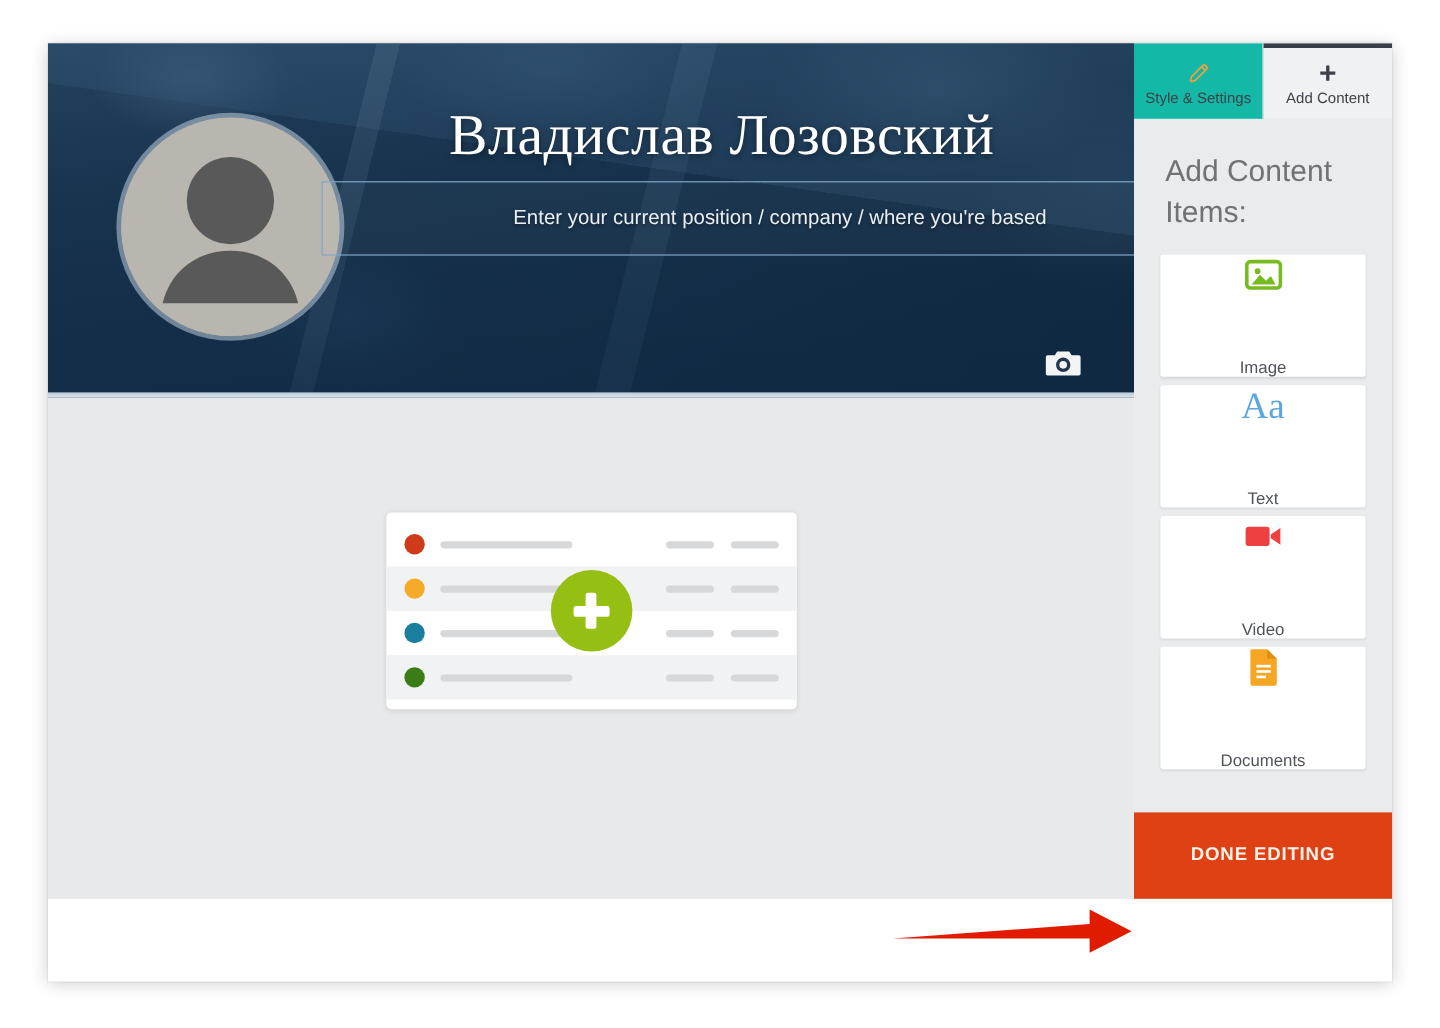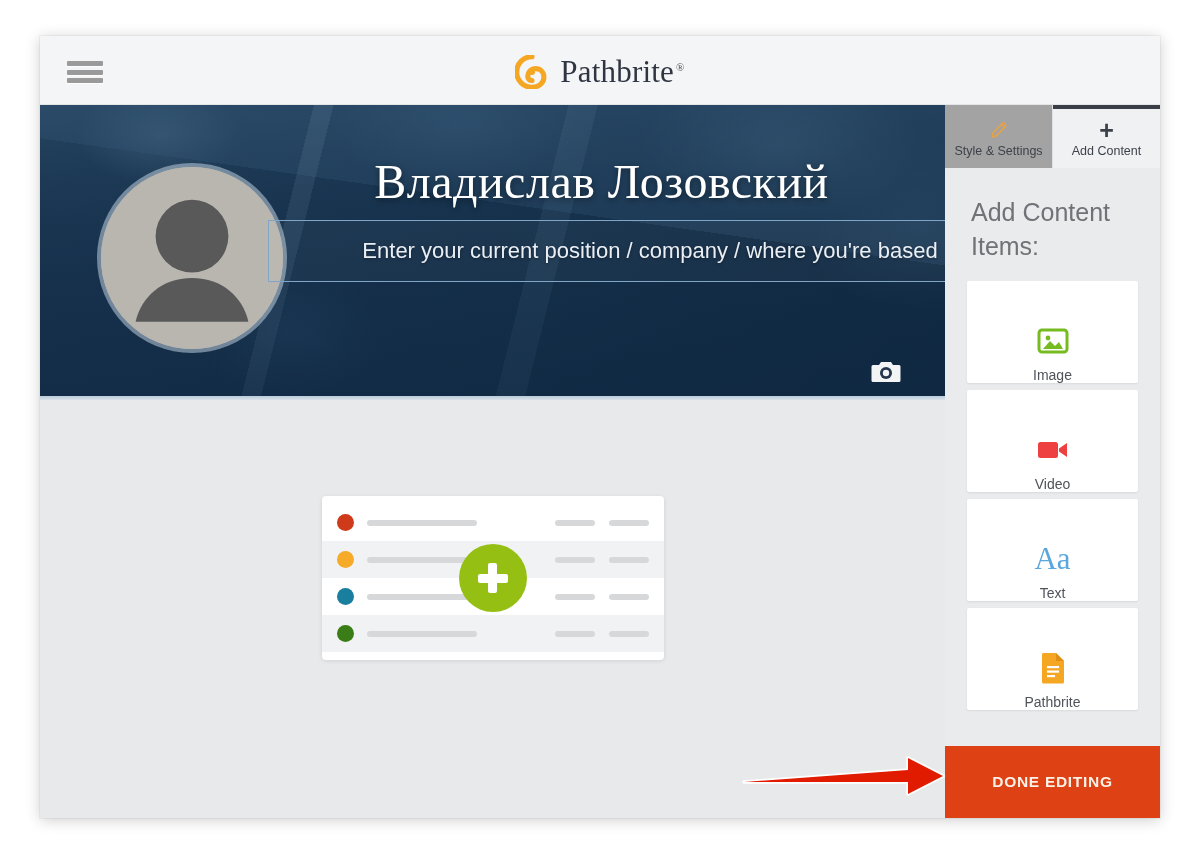--- a/index.html
+++ b/index.html
@@ -170,21 +170,21 @@
     text-shadow: 0 2px 6px rgba(0,0,0,0.45);
     letter-spacing: .5px;
   }
   .headline-field {
     margin: 11px auto 0;
     width: 764px;
     min-height: 62px;
     border: 1px solid #7fa6c6;
     background: rgba(255,255,255,0.03);
     color: #e9eff5;
-    font-size: 22px;
+    font-size: 17px;
     line-height: 1.42;
     padding: 2px 14px;
     display: flex;
     align-items: center;
     justify-content: center;
     text-align: center;
     cursor: text;
     text-shadow: 0 1px 3px rgba(0,0,0,0.4);
   }
   .email-row {
@@ -290,21 +290,21 @@
     flex-direction: column;
   }
   .tabs {
     display: flex;
     height: 63px;
     background: #e9ebed;
     flex: 0 0 auto;
   }
   .tab {
     flex: 1 1 0;
-    background: #a3a3a3;
+    background: #14b8a6;
     border-right: 1px solid #dfe1e3;
     display: flex;
     flex-direction: column;
     align-items: center;
     justify-content: center;
     gap: 3px;
     cursor: pointer;
     padding-top: 4px;
   }
   .tab:last-child { border-right: none; }
@@ -341,21 +341,21 @@
     flex: 0 0 auto;
   }
   .content-item {
     height: 102px;
     background: #ffffff;
     border-radius: 2px;
     box-shadow: 0 1px 2px rgba(0,0,0,0.08);
     display: flex;
     flex-direction: column;
     align-items: center;
-    justify-content: flex-end;
+    justify-content: space-between;
     gap: 9px;
     cursor: pointer;
   }
   .ci-icon { height: 34px; display:flex; align-items:center; justify-content:center; }
   .ci-icon svg { display:block; }
   .ci-aa {
     font-family: "Liberation Serif", serif;
     font-size: 31px;
     line-height: 34px;
     color: #5ba7dd;
@@ -390,40 +390,20 @@
   }
   .annot-arrow svg { display:block; width:100%; height:100%; }
 </style>
 </head>
 <body>
 
 <div id="root">
 
   <div class="app-window">
 
-    <div class="topbar">
-
-      <div class="hamburger">
-        <i></i>
-        <i></i>
-        <i></i>
-      </div>
-
-      <div class="brand">
-        <span class="brand-mark">
-          <svg viewBox="0 0 40 40" xmlns="http://www.w3.org/2000/svg">
-            <path d="M20 2C10 2 2 10 2 20s8 18 18 18c8 0 14-5 14-12 0-6-4-10-10-10-5 0-9 4-9 9 0 3 2 5 5 5" fill="none" stroke="#f5a623" stroke-width="6" stroke-linecap="round"></path>
-            <circle cx="20" cy="20" r="3.6" fill="#f5a623"></circle>
-          </svg>
-        </span>
-        <span class="brand-text">
-          <span>Pathbrite</span><span class="brand-reg">®</span>
-        </span>
-      </div>
-    </div>
 
     <div class="app-body">
 
       <div class="main-col">
 
         <div class="cover">
           <div class="cover-photo"></div>
           <div class="cover-darken"></div>
 
           <div class="avatar">
@@ -519,46 +499,46 @@
                 <rect x="2" y="3" width="28" height="22" rx="3" fill="none" stroke="#76bc21" stroke-width="3"></rect>
                 <circle cx="11" cy="11" r="2.4" fill="#76bc21"></circle>
                 <path d="M6 22l7-8 5 5 4-4 4 7z" fill="#76bc21"></path>
               </svg>
             </span>
             <span class="ci-label">Image</span>
           </div>
 
           <div class="content-item">
             <span class="ci-icon">
+              <span class="ci-aa">Aa</span>
+            </span>
+            <span class="ci-label">Text</span>
+          </div>
+
+          <div class="content-item">
+            <span class="ci-icon">
               <svg width="32" height="22" viewBox="0 0 32 22" xmlns="http://www.w3.org/2000/svg">
                 <rect x="1" y="3" width="20" height="16" rx="2.5" fill="#ee4040"></rect>
                 <path d="M22 9.5l8-5.5v14l-8-5.5z" fill="#ee4040"></path>
               </svg>
             </span>
             <span class="ci-label">Video</span>
-          </div>
-
-          <div class="content-item">
-            <span class="ci-icon">
-              <span class="ci-aa">Aa</span>
-            </span>
-            <span class="ci-label">Text</span>
           </div>
 
           <div class="content-item">
             <span class="ci-icon">
               <svg width="26" height="32" viewBox="0 0 26 32" xmlns="http://www.w3.org/2000/svg">
                 <path d="M3 1h13l8 8v21a1.5 1.5 0 0 1-1.5 1.5h-19A1.5 1.5 0 0 1 2 30V2.5A1.5 1.5 0 0 1 3 1z" fill="#f5a623"></path>
                 <path d="M16 1l8 8h-8z" fill="#e08f12"></path>
                 <rect x="7" y="14" width="12" height="2.2" fill="#ffffff"></rect>
                 <rect x="7" y="18.5" width="12" height="2.2" fill="#ffffff"></rect>
                 <rect x="7" y="23" width="8" height="2.2" fill="#ffffff"></rect>
               </svg>
             </span>
-            <span class="ci-label">Pathbrite</span>
+            <span class="ci-label">Documents</span>
           </div>
         </div>
 
         <div class="done-editing">DONE EDITING</div>
       </div>
     </div>
   </div>
 
   <div class="annot-arrow">
     <svg viewBox="0 0 230 60" xmlns="http://www.w3.org/2000/svg">

